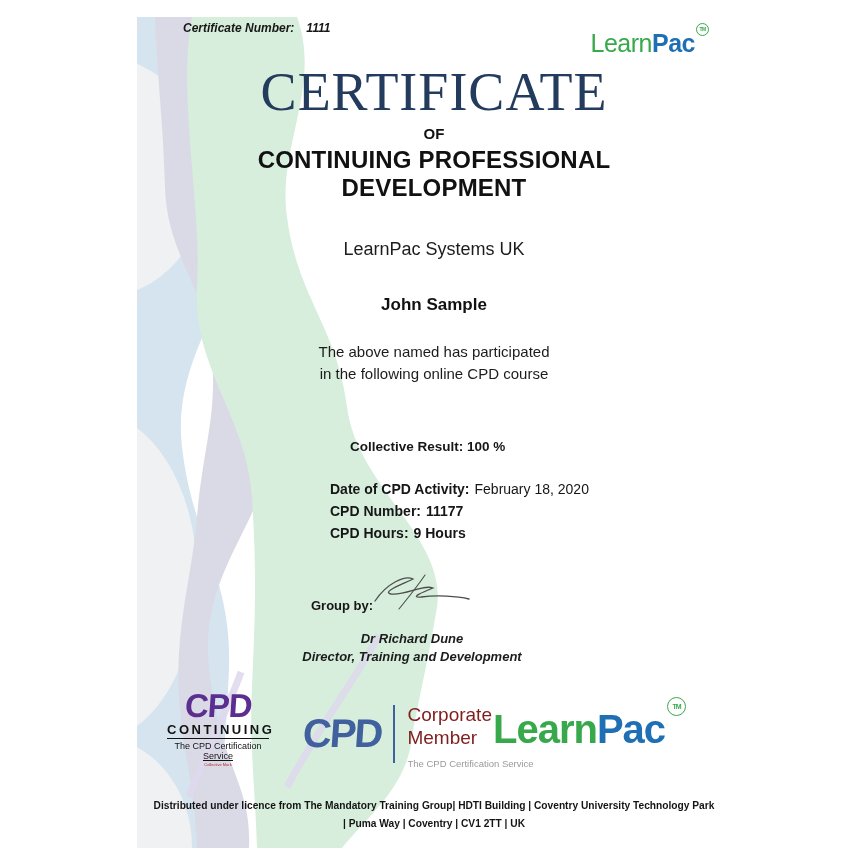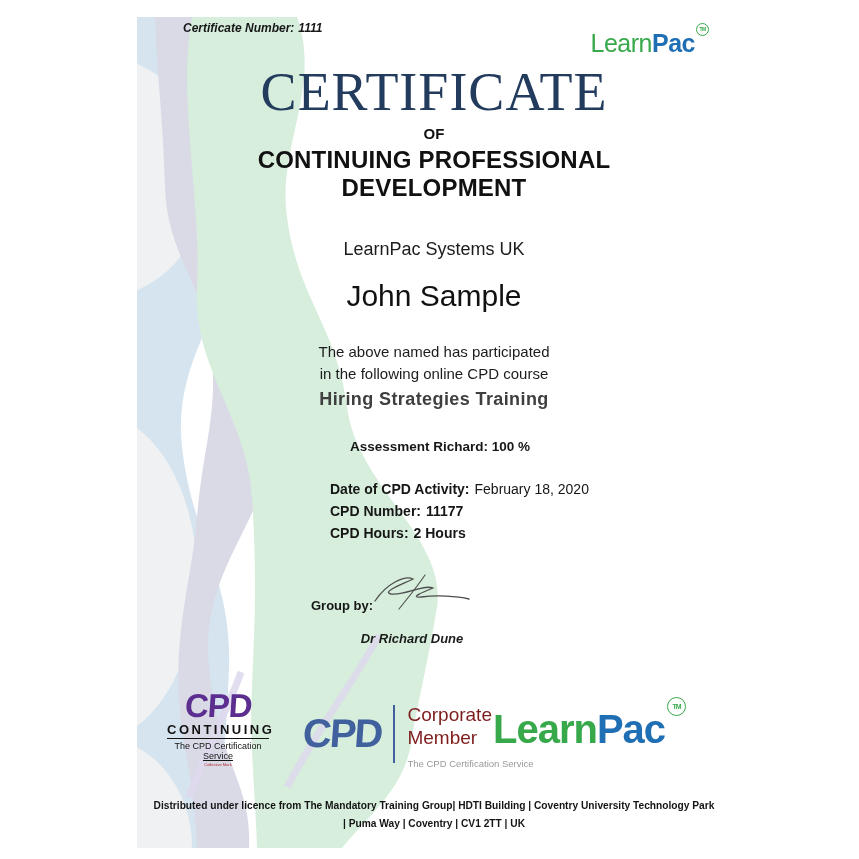--- a/index.html
+++ b/index.html
@@ -5,40 +5,40 @@
   * { margin:0; padding:0; box-sizing:border-box; }
   html,body { width:859px; height:859px; background:#ffffff; overflow:hidden;
               font-family:"Liberation Sans", sans-serif; }
   .page { position:relative; width:594px; height:831px; margin:17px 0 0 137px;
           background:#ffffff; overflow:hidden; }
   .waves { position:absolute; inset:0; width:100%; height:100%; }
   .abs { position:absolute; }
   .ctr { left:0; width:100%; text-align:center; }
 
   .cert-number { left:46px; top:4px; font-size:12px; font-weight:bold; font-style:italic; color:#161616; }
-  .cert-number .val { margin-left:4px; }
+  .cert-number .val { margin-left:12px; }
 
   
   .lp { white-space:nowrap; }
   .lp .learn { color:#38a94b; }
   .lp .pac   { color:#1f6fb5; font-weight:bold; }
   .lp-top { right:22px; top:12px; font-size:25px; font-weight:500; letter-spacing:-0.5px; }
   .tm-badge { display:inline-block; vertical-align:top; border:1.5px solid #38a94b; border-radius:50%;
               color:#38a94b; font-style:normal; font-weight:bold; text-align:center; }
   .tm-s { width:13px; height:13px; font-size:5px; line-height:11px; margin:-6px 0 0 1px; }
   .tm-l { width:19px; height:19px; font-size:7px; line-height:17px; margin:-10px 0 0 2px; }
 
   .title { top:44px; font-family:"Liberation Serif", serif; font-size:54px; font-weight:500;
            color:#233c5e; letter-spacing:1px; }
   .of    { top:108px; font-size:15px; font-weight:bold; color:#111; }
   .cpd-line { font-size:24px; font-weight:bold; color:#111; letter-spacing:0.2px; }
   .cpd1 { top:129px; } .cpd2 { top:157px; }
 
   .issuer    { top:222px; font-size:18px; color:#1c1c1c; }
-  .recipient { top:262px; font-size:30px; font-weight:normal; color:#111; }
+  .recipient { top:278px; font-size:17px; font-weight:bold; color:#111; }
   .part { font-size:15px; color:#1c1c1c; }
   .part1 { top:326px; } .part2 { top:348px; }
   .course { top:372px; font-size:18px; font-weight:bold; color:#3f3f3f; letter-spacing:0.4px; }
 
   .assessment { left:213px; top:422px; font-size:13.5px; font-weight:bold; color:#161616; }
   .meta { left:193px; font-size:14px; color:#161616; }
   .meta b { font-weight:bold; }
   .meta .val { font-weight:normal; margin-left:5px; }
   .meta-date  { top:464px; } .meta-num { top:486px; } .meta-hrs { top:508px; }
   .meta-num .val, .meta-hrs .val { font-weight:bold; }
@@ -105,44 +105,44 @@
 
   <div class="abs ctr of">OF</div>
   <div class="abs ctr title">CERTIFICATE</div>
   <div class="abs ctr cpd-line cpd1">CONTINUING PROFESSIONAL</div>
   <div class="abs ctr cpd-line cpd2">DEVELOPMENT</div>
 
   <div class="abs ctr issuer">LearnPac Systems UK</div>
   <div class="abs ctr recipient">John Sample</div>
   <div class="abs ctr part part1">The above named has participated</div>
   <div class="abs ctr part part2">in the following online CPD course</div>
-  <div class="abs ctr course">Hiring Strategies Training</div>
 
   <div class="abs assessment">
-    <span>Assessment Richard:</span>
+    <span>Collective Result:</span>
     <span>100 %</span>
   </div>
 
   <div class="abs meta meta-date">
     <b>Date of CPD Activity:</b><span class="val">February 18, 2020</span>
   </div>
   <div class="abs meta meta-num">
     <b>CPD Number:</b><span class="val">11177</span>
   </div>
   <div class="abs meta meta-hrs">
-    <b>CPD Hours:</b><span class="val">2 Hours</span>
+    <b>CPD Hours:</b><span class="val">9 Hours</span>
   </div>
 
   <div class="abs signed-by">Group by:</div>
   <svg class="abs sig-svg" width="112" height="46" viewBox="0 0 112 46">
     <path d="M10,30 C22,12 40,4 48,8 C38,13 16,21 26,23 C40,25 58,13 68,17
              C58,21 44,27 56,26 C72,24 92,25 104,28" fill="none" stroke="#4d4d4d" stroke-width="1.3" stroke-linecap="round"></path>
     <path d="M60,4 C52,16 42,28 34,38" fill="none" stroke="#4d4d4d" stroke-width="1.1" stroke-linecap="round"></path>
   </svg>
   <div class="abs sig-name sig-n">Dr Richard Dune</div>
+  <div class="abs sig-name sig-r">Director, Training and Development</div>
 
   <div class="abs cpd-cert">
     <div class="cpd">CPD</div>
     <div class="certified">CONTINUING</div>
     <div class="sub">The CPD Certification</div>
     <div class="sub2">Service</div>
     <div class="mark">Collective Mark</div>
   </div>
 
   <div class="abs cpd-mem">

